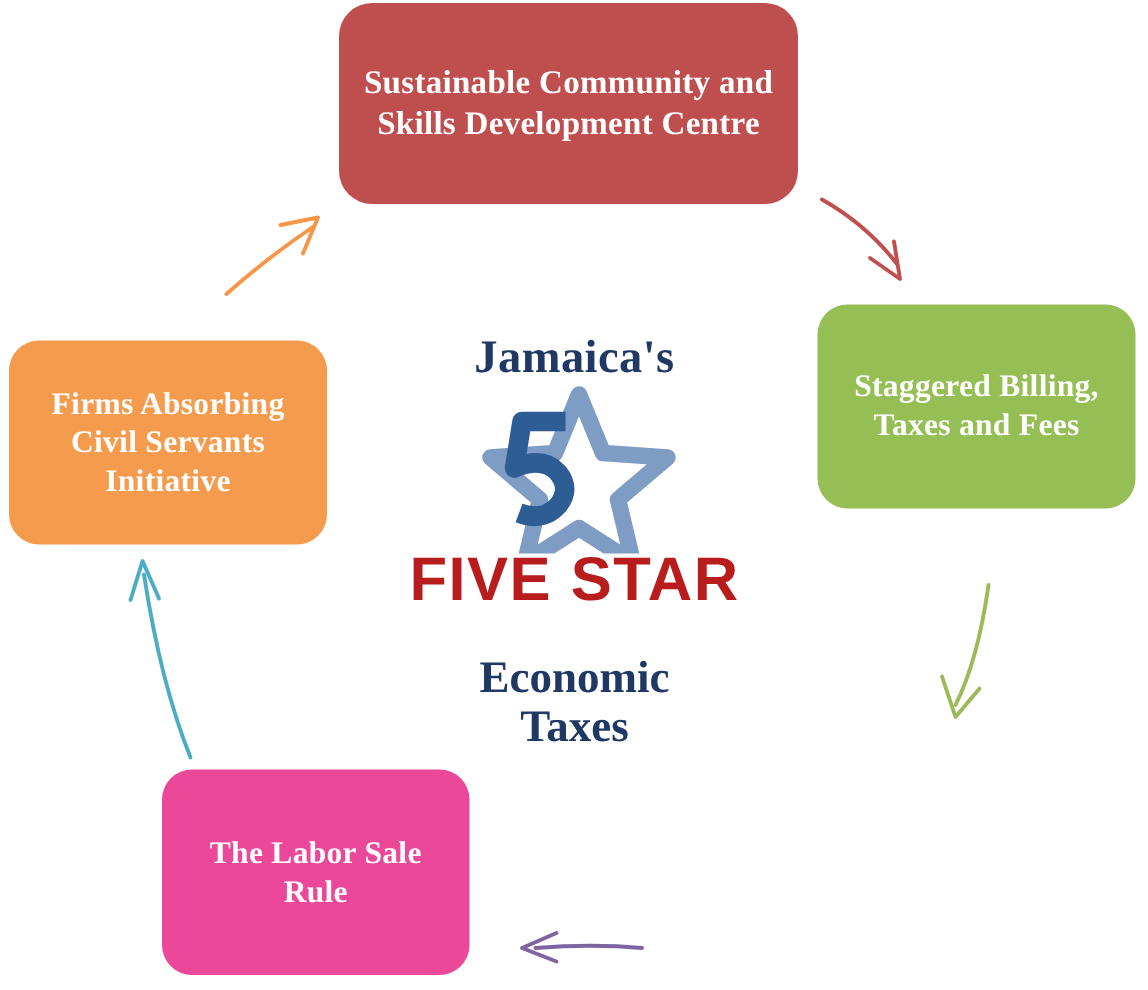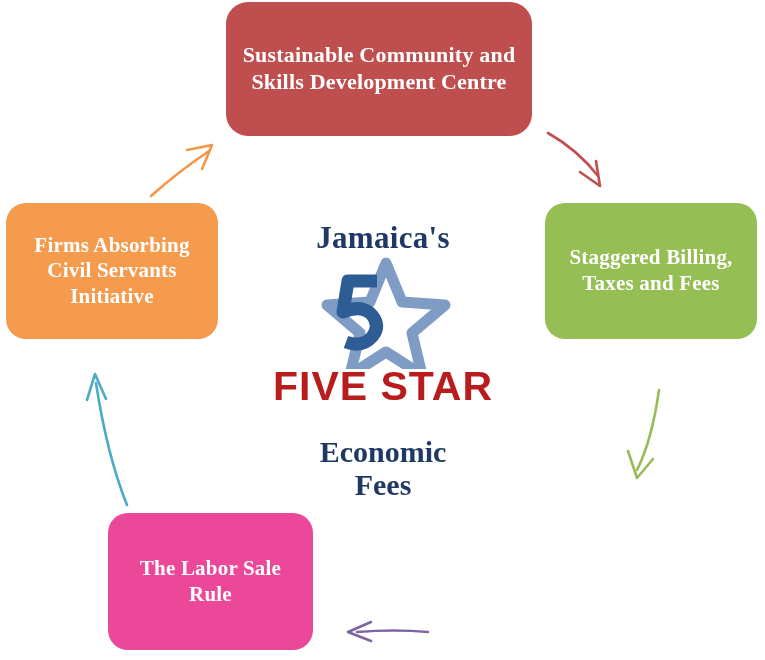--- a/index.html
+++ b/index.html
@@ -165,21 +165,21 @@
 
   <div class="node" id="node-billing" style="background:#95BE55;">
     <span class="node-label">Staggered Billing, Taxes and Fees</span>
   </div>
 
 
   <div class="node" id="node-labor" style="background:#ec4899;">
     <span class="node-label">The Labor Sale Rule</span>
   </div>
 
-  <div class="node" id="node-firms" style="background:#F59B4E;">
+  <div class="node" id="node-firms" style="background:#F59B4E;margin-top:24px;">
     <span class="node-label">Firms Absorbing Civil Servants Initiative</span>
   </div>
 
   <div id="center-logo">
 
     <div id="logo-jamaicas">Jamaica's</div>
 
     <div id="logo-star-wrap">
       <svg id="logo-star-svg" width="150" height="112" viewBox="0 0 150 112" xmlns="http://www.w3.org/2000/svg">
 
@@ -197,18 +197,18 @@
         <g>
           <path d="M 69 24 L 40 24 L 35 55 Q 54 47 64 58 Q 73 69 64 80 Q 54 91 38 85" fill="none" stroke="#2E5C95" stroke-width="13" stroke-linecap="butt" stroke-linejoin="round"></path>
         </g>
       </svg>
     </div>
 
     <div id="logo-fivestar">FIVE STAR</div>
 
     <div id="logo-economic-move">
       <span>Economic</span><br>
-      <span>Fees</span>
+      <span>Taxes</span>
     </div>
 
   </div>
 
 </div>
 
 </body></html>

